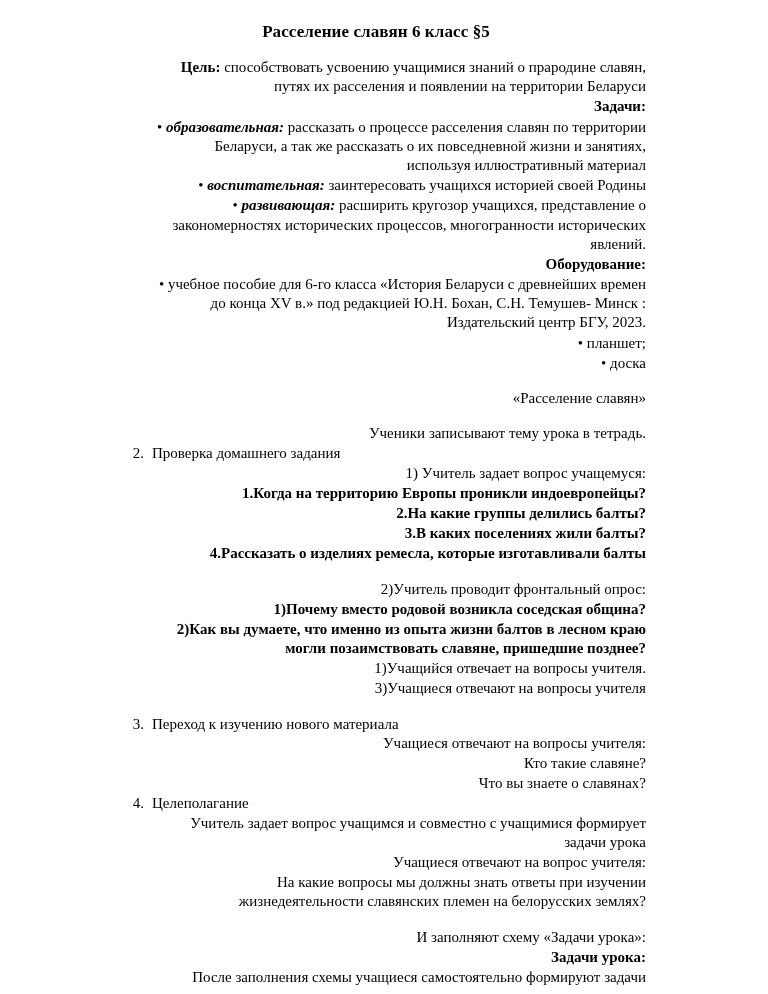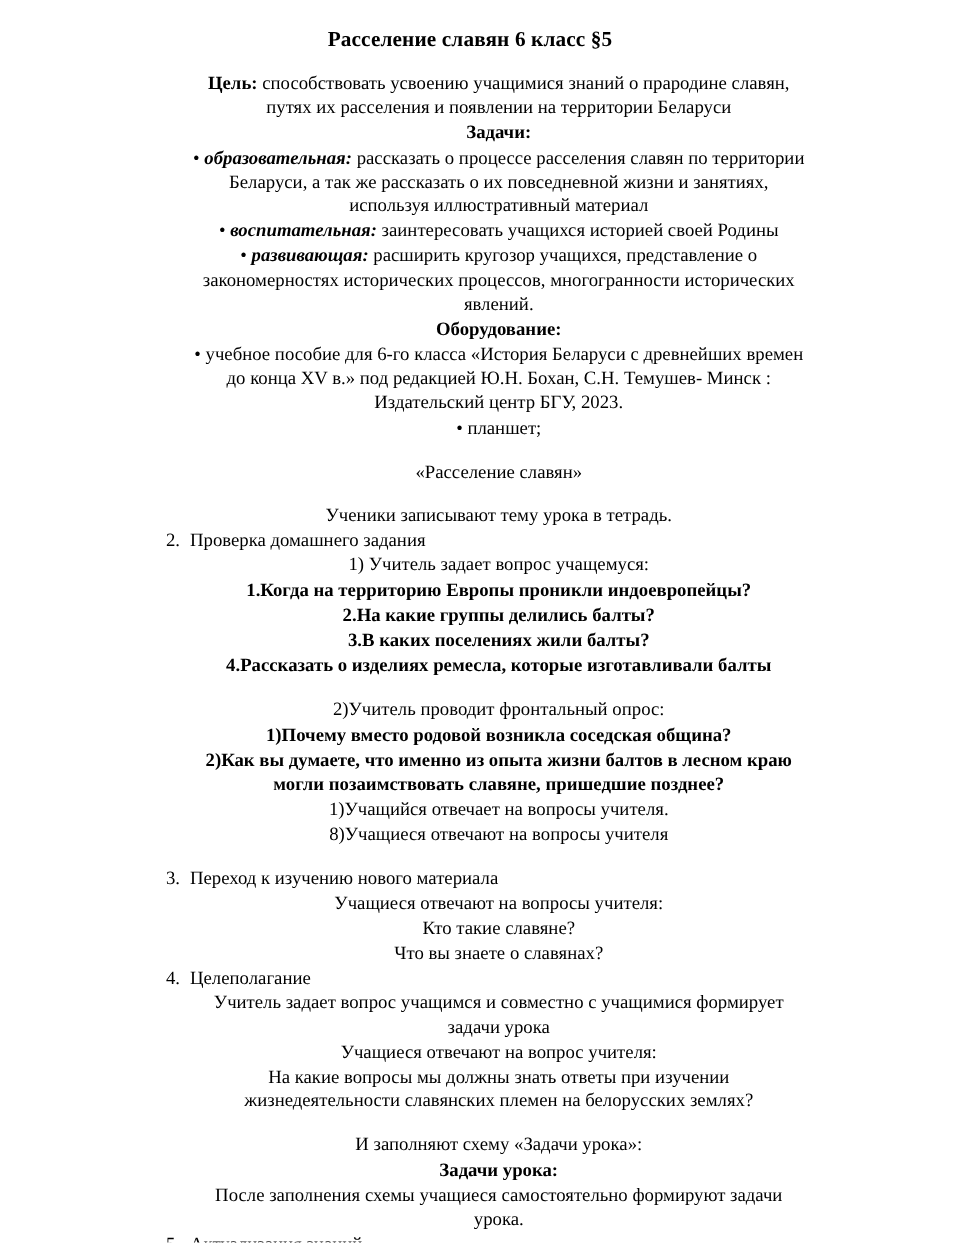--- a/index.html
+++ b/index.html
@@ -27,21 +27,21 @@
     font-size: 17px;
     margin: 6px 0 16px 0;
     letter-spacing: 0.1px;
   }
   .body-text {
     font-size: 15px;
     line-height: 1.28;
   }
   .para {
     margin: 0 0 1px 0;
-    text-align: center;
+    text-align: right;
   }
   .indent-0 {
     margin-left: 46px;
   }
   b, .b { font-weight: bold; }
   .bi { font-weight: bold; font-style: italic; }
   .spacer-md { height: 15px; }
   .num-row {
     display: flex;
     align-items: flex-start;
@@ -96,20 +96,21 @@
       <span>•</span>
       <span class="bi">развивающая:</span><span> расширить кругозор учащихся, представление о закономерностях исторических процессов, многогранности исторических явлений.</span>
     </p>
 
     <p class="para indent-0">
       <b>Оборудование:</b>
     </p>
 
     <p class="para indent-0">• учебное пособие для 6-го класса «История Беларуси с древнейших времен до конца XV в.» под редакцией Ю.Н. Бохан, С.Н. Темушев- Минск : Издательский центр БГУ, 2023.</p>
     <p class="para indent-0">• планшет;</p>
+    <p class="para indent-0">• доска</p>
 
     <div class="spacer-md"></div>
 
     <p class="para indent-0">«Расселение славян»</p>
 
     <div class="spacer-md"></div>
 
     <p class="para indent-0">Ученики записывают тему урока в тетрадь.</p>
 
     <div class="num-row">
@@ -120,21 +121,21 @@
       <p class="para">1) Учитель задает вопрос учащемуся:</p>
       <p class="para b">1.Когда на территорию Европы проникли индоевропейцы?</p>
       <p class="para b">2.На какие группы делились балты?</p>
       <p class="para b">3.В каких поселениях жили балты?</p>
       <p class="para b">4.Рассказать о изделиях ремесла, которые изготавливали балты</p>
       <div class="spacer-md"></div>
       <p class="para">2)Учитель проводит фронтальный опрос:</p>
       <p class="para b">1)Почему вместо родовой возникла соседская община?</p>
       <p class="para b">2)Как вы думаете, что именно из опыта жизни балтов в лесном краю могли позаимствовать славяне, пришедшие позднее?</p>
       <p class="para">1)Учащийся отвечает на вопросы учителя.</p>
-      <p class="para">8)Учащиеся отвечают на вопросы учителя</p>
+      <p class="para">3)Учащиеся отвечают на вопросы учителя</p>
     </div>
 
     <div class="spacer-md"></div>
 
     <div class="num-row">
       <div class="num-col">3.</div>
       <div class="num-body">Переход к изучению нового материала</div>
     </div>
     <div class="sub-list">
       <p class="para">Учащиеся отвечают на вопросы учителя:</p>

